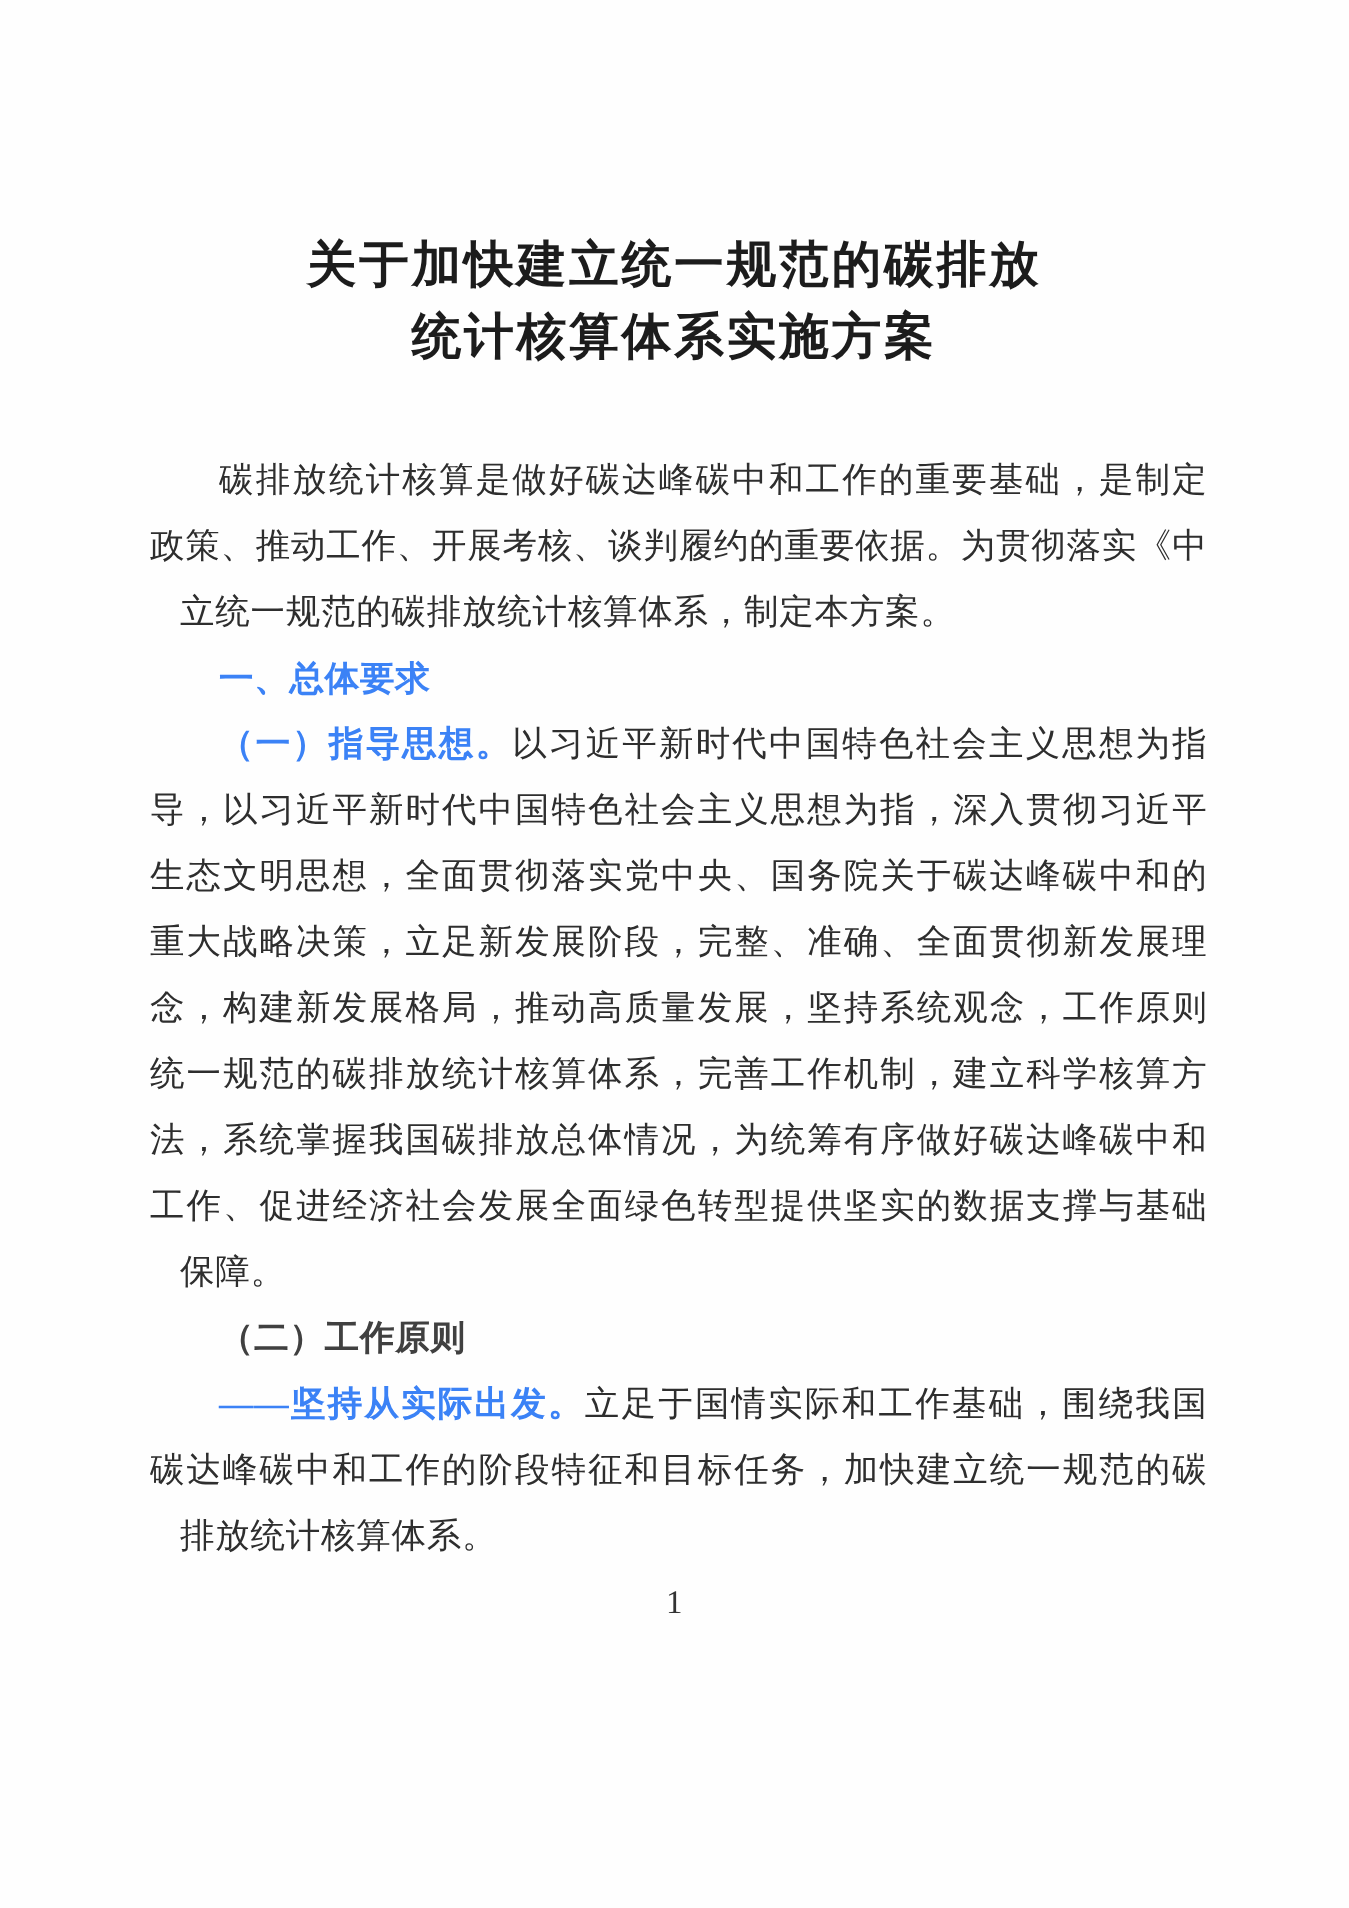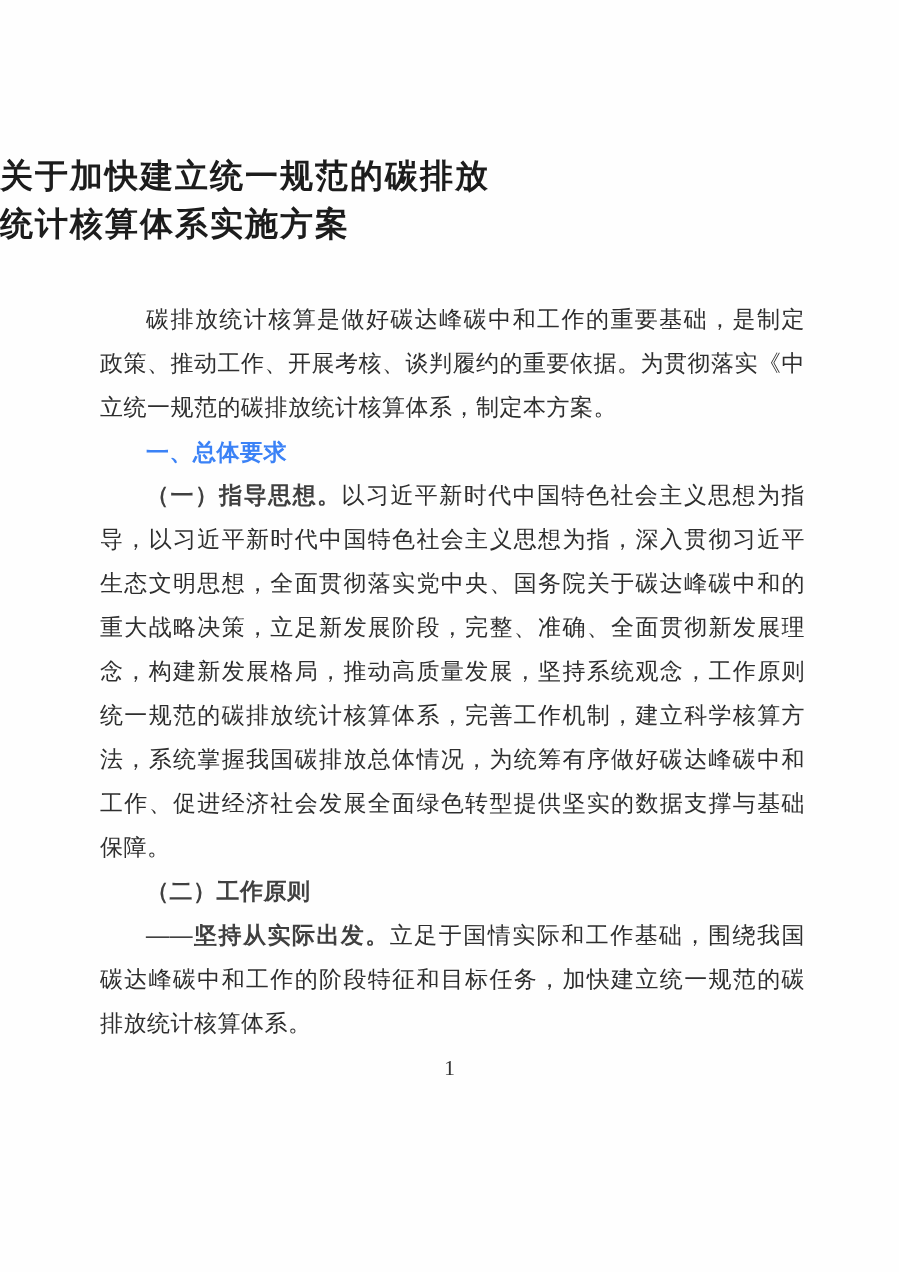--- a/index.html
+++ b/index.html
@@ -14,21 +14,21 @@
   }
   .sheet {
     position: absolute;
     left: 0; top: 0;
     width: 899px;
     height: 1272px;
     background: #fefefe;
   }
   .doc-title {
     padding-top: 152px;
-    text-align: left;
+    text-align: center;
     font-size: 33px;
     line-height: 48px;
     font-weight: bold;
     color: #1c1c1c;
     font-family: "Liberation Sans", "DejaVu Sans", sans-serif;
     letter-spacing: 2px;
   }
   .body-block {
     margin: 50px auto 0 auto;
     margin-left: 100px;
@@ -48,36 +48,37 @@
     text-align: justify;
     text-align-last: justify;
     text-justify: inter-character;
     font-family: Liberation Serif, serif;
   }
   .lastline {
     height: 44px;
     overflow: hidden;
     text-align: right;
     text-align-last: left;
+    margin-left: 20px;
   }
   .ind { text-indent: 2em; }
   .sec-heading {
     font-family: "Liberation Sans", "DejaVu Sans", sans-serif;
     font-weight: bold;
     color: #3b82f6;
     text-align: left;
     text-align-last: left;
   }
   .kai-heading {
     font-weight: bold;
     color: #404040;
     text-align: left;
     text-align-last: left;
   }
-  .lead-bold { font-weight: bold; color: #404040; }
+  .lead-bold { font-weight: bold; color: #3b82f6; }
   .page-num {
     margin-top: 0px;
     text-align: center;
     font-size: 22px;
     line-height: 44px;
     color: #333333;
   }
 </style>
 </head>
 <body>

